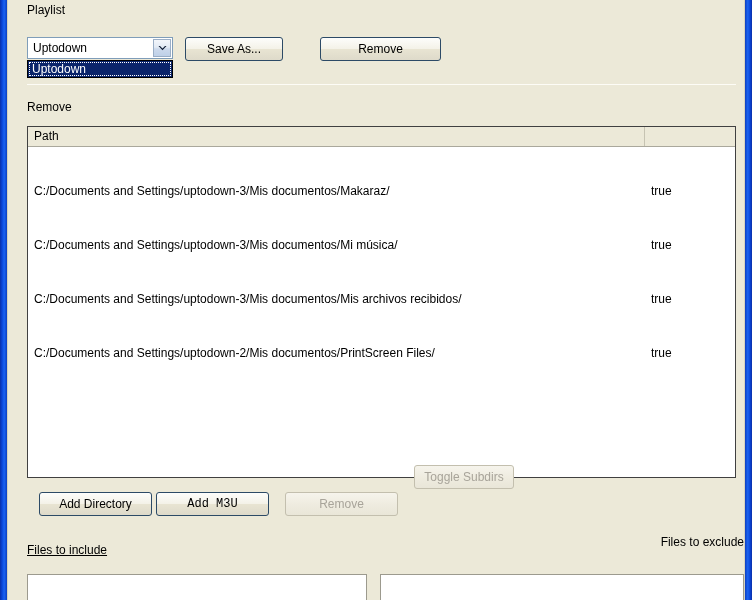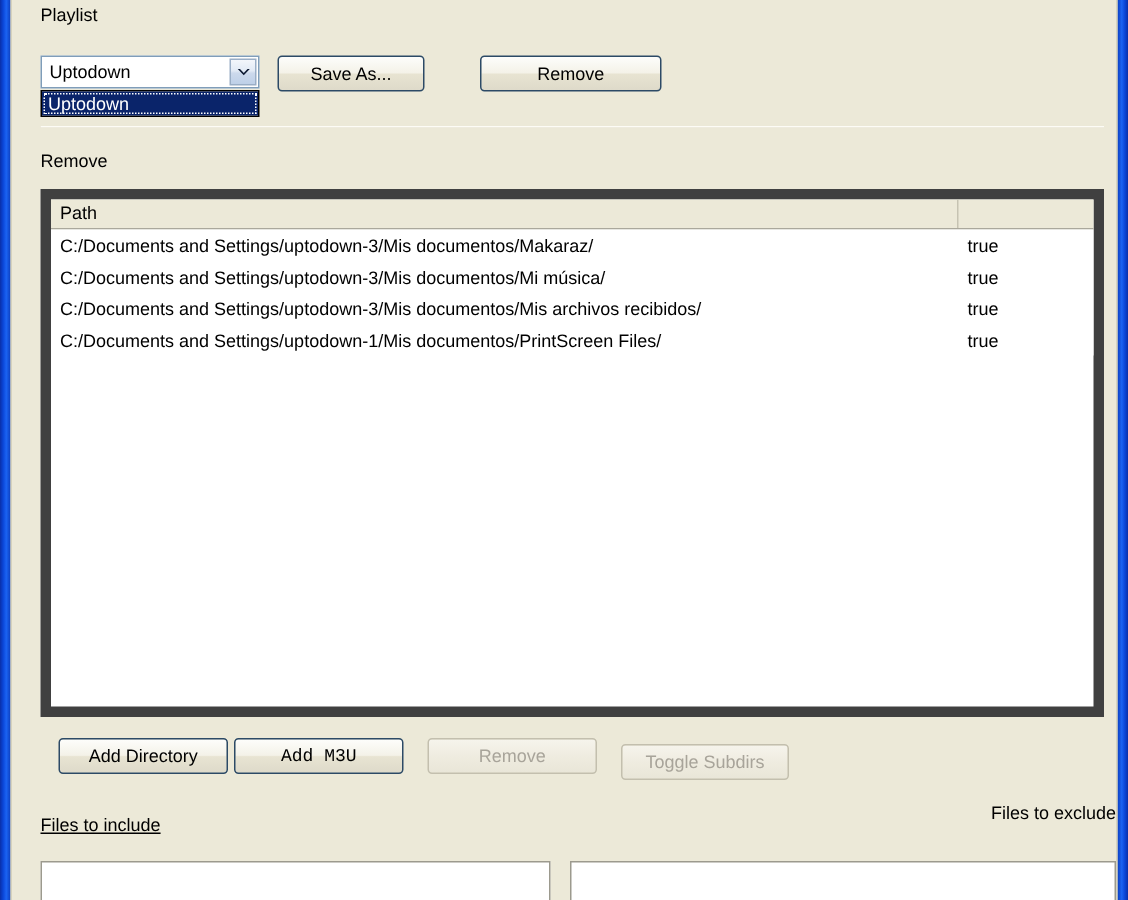--- a/index.html
+++ b/index.html
@@ -141,21 +141,21 @@
     border-bottom: 1px solid #fdfcf6;
   }
 
   
   #table {
     position: absolute;
     left: 19px; top: 126px;
     right: 8px;
     height: 352px;
     background: #ffffff;
-    border: 7px solid #404040;
+    border: 1px solid #404040;
   }
   #thead {
     display: flex;
     height: 20px;
     background: #ece9d8;
     border-bottom: 1px solid #aaa89c;
   }
   .th {
     font-size: 12px;
     line-height: 19px;
@@ -168,20 +168,21 @@
   .th.path    { flex: 1; }
   .th.subdirs { width: 68px; margin-top: 40px; }
   .th.spacer  { width: 22px; border-right: none; }
   #tbody {
     background: #ffffff;
   }
   .trow {
     display: flex;
     height: 21px;
     align-items: center;
+    margin-top: 33px;
   }
   .td {
     font-size: 12px;
     color: #000;
     white-space: nowrap;
     overflow: hidden;
   }
   .td.path    { flex: 1; padding-left: 6px; }
   .td.subdirs { width: 90px; padding-left: 6px; }
 
@@ -245,34 +246,34 @@
           <div class="td path">C:/Documents and Settings/uptodown-3/Mis documentos/Mi música/</div>
           <div class="td subdirs">true</div>
         </div>
 
         <div class="trow">
           <div class="td path">C:/Documents and Settings/uptodown-3/Mis documentos/Mis archivos recibidos/</div>
           <div class="td subdirs">true</div>
         </div>
 
         <div class="trow">
-          <div class="td path">C:/Documents and Settings/uptodown-1/Mis documentos/PrintScreen Files/</div>
+          <div class="td path">C:/Documents and Settings/uptodown-2/Mis documentos/PrintScreen Files/</div>
           <div class="td subdirs">true</div>
         </div>
 
       </div>
     </div>
 
     <button class="btn" style="left:31px; top:492px; width:113px;">Add Directory</button>
 
     <button class="btn" style="left:148px; top:492px; width:113px;font-family:Liberation Mono, monospace;">Add M3U</button>
 
     <button class="btn disabled" style="left:277px; top:492px; width:113px;">Remove</button>
 
-    <button class="btn disabled" style="left:406px; top:496px; width:112px;">Toggle Subdirs</button>
+    <button class="btn disabled" style="left:406px; top:465px; width:100px;">Toggle Subdirs</button>
 
     <div class="lbl" style="left:19px; top:543px;text-decoration:underline;">Files to include</div>
 
     <div class="lbl" style="right:0px; top:535px;">Files to exclude</div>
 
     <input class="tinput" style="left: 19px; top: 574px; width: 340px;" type="text" value="">
 
     <input class="tinput" style="left: 372px; top: 574px; right: 0px;" type="text" value="">
 
   </div>

